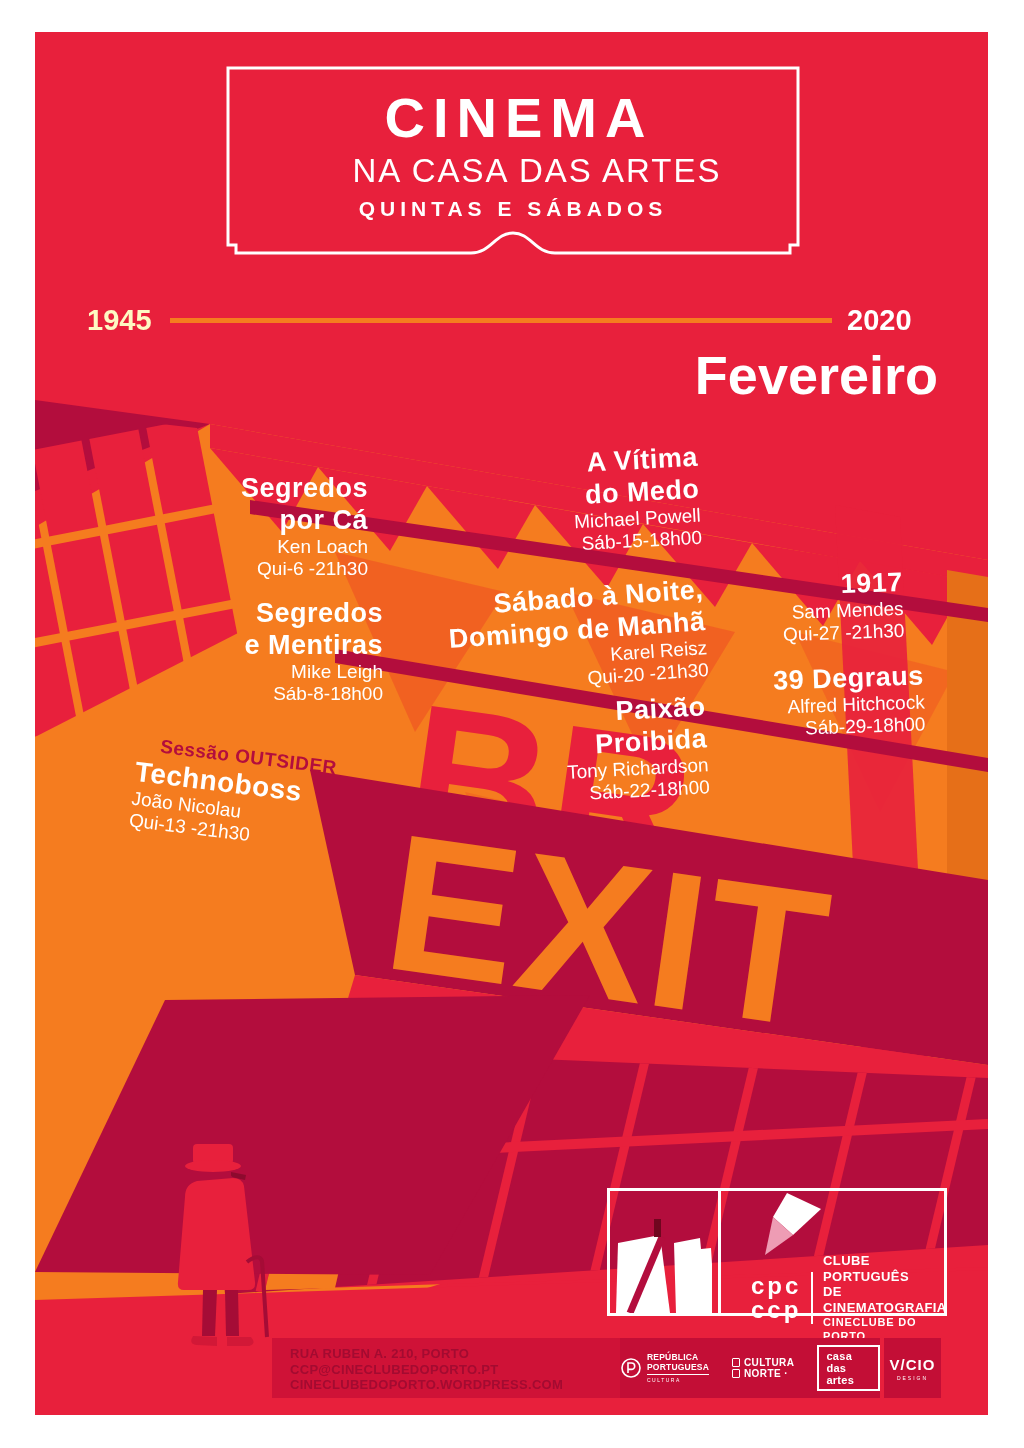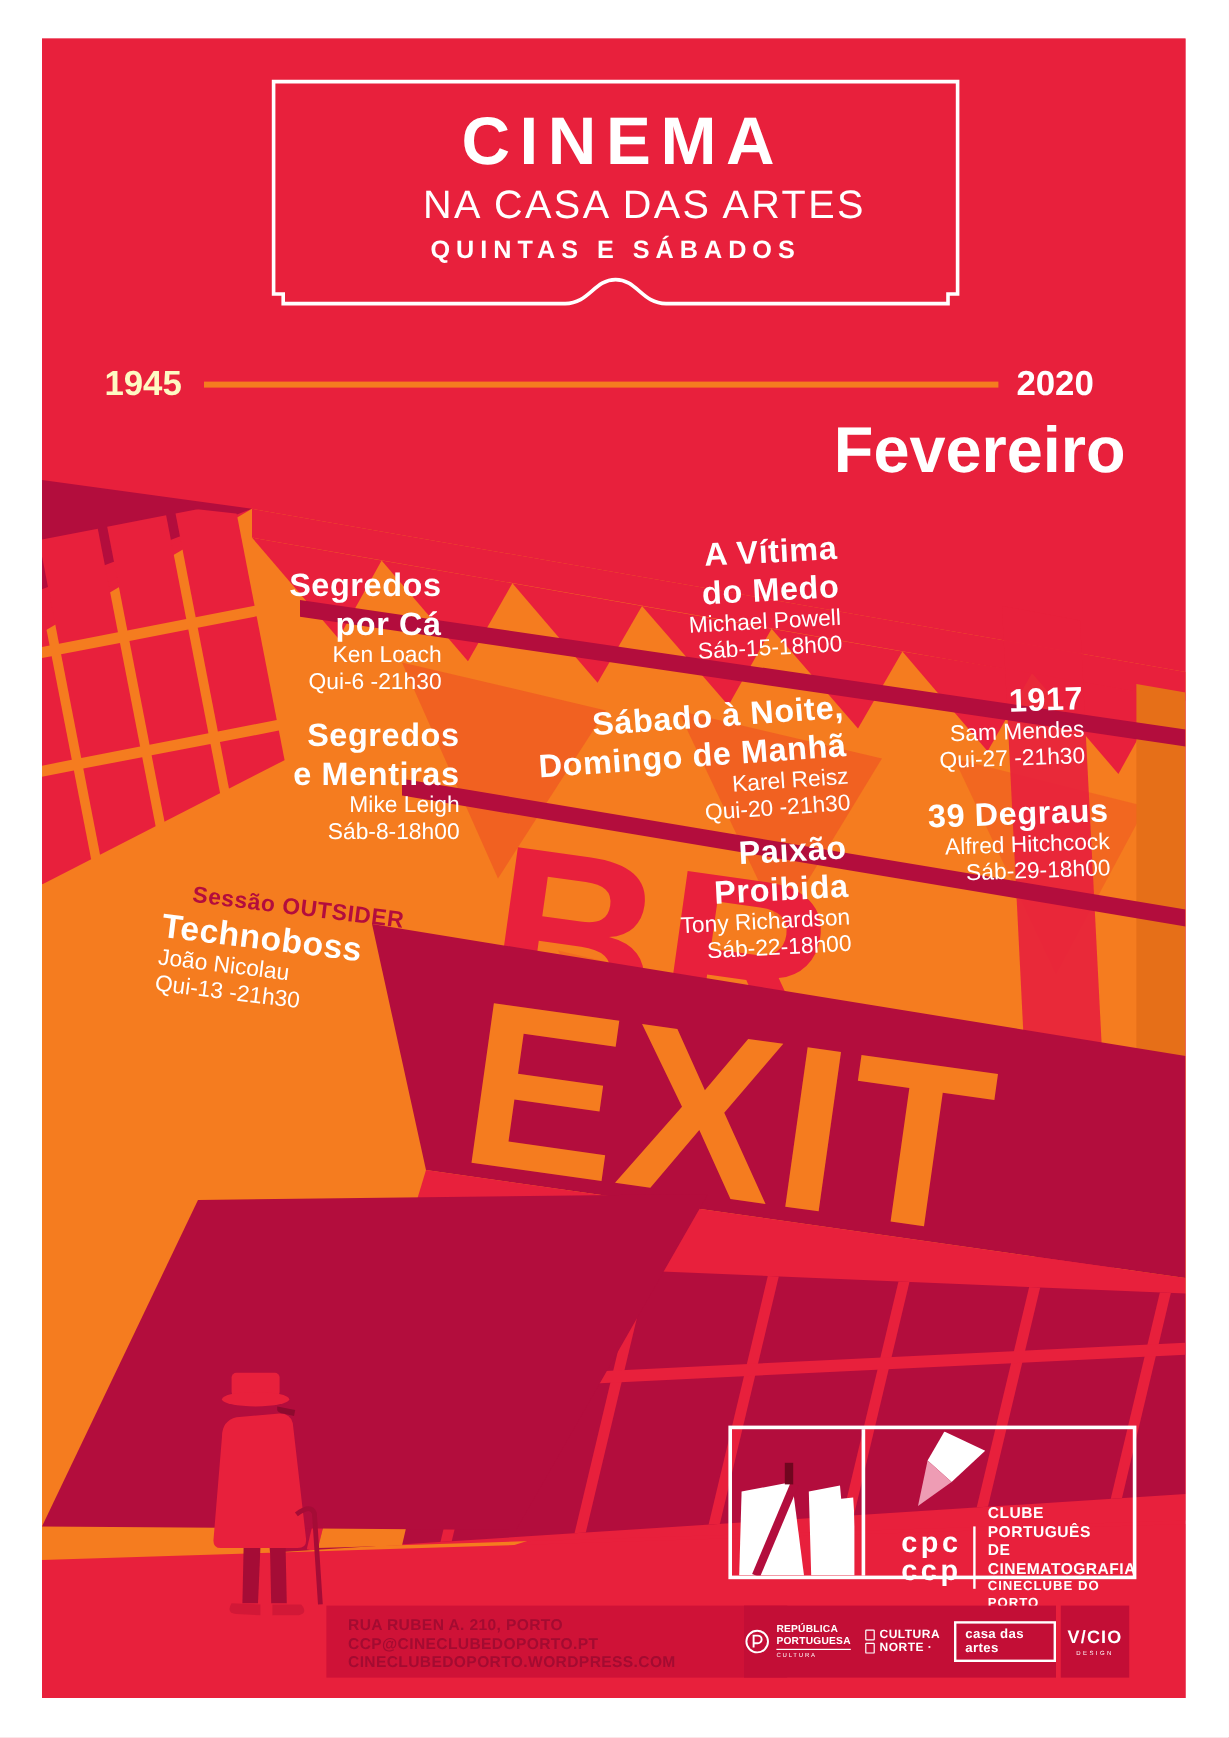--- a/index.html
+++ b/index.html
@@ -22,21 +22,21 @@
 
   .film{color:#fff;}
   .ra{text-align:right;}
   .film .t{font-size:27px;font-weight:700;line-height:32px;letter-spacing:.5px;}
   .film .c{font-size:19px;font-weight:400;line-height:22px;}
   .film .lbl{font-size:19px;font-weight:700;line-height:24px;color:#b30d3d;letter-spacing:.5px;}
 
   .band{top:1306px;height:60px;}
   .band-addr{left:237px;width:384px;background:#cf1237;color:#a30b31;
              font-size:13px;font-weight:700;line-height:15.5px;padding:8px 0 0 18px;box-sizing:border-box;letter-spacing:.3px;}
-  .band-logos{left:585px;width:260px;background:#c30e36;display:flex;align-items:center;justify-content:center;gap:12px;color:#fff;}
+  .band-logos{left:585px;width:260px;background:#c30e36;display:flex;align-items:center;justify-content:center;gap:23px;color:#fff;}
   .band-vicio{left:849px;width:57px;background:#c30e36;display:flex;flex-direction:column;align-items:center;justify-content:center;color:#fff;}
   .vicio-name{font-size:15px;font-weight:700;letter-spacing:1px;}
   .vicio-sub{font-size:5px;letter-spacing:2px;margin-top:2px;}
 
   .rep{display:flex;align-items:center;gap:5px;}
   .rep-txt{font-size:8.5px;font-weight:700;line-height:9.5px;letter-spacing:.2px;}
   .rep-rule{height:1px;background:#fff;margin-top:2px;}
   .rep-sub{font-size:5px;letter-spacing:1.5px;margin-top:2px;font-weight:400;}
   .cn{display:flex;align-items:center;gap:4px;}
   .cn-glyphs{display:flex;flex-direction:column;gap:2px;}

